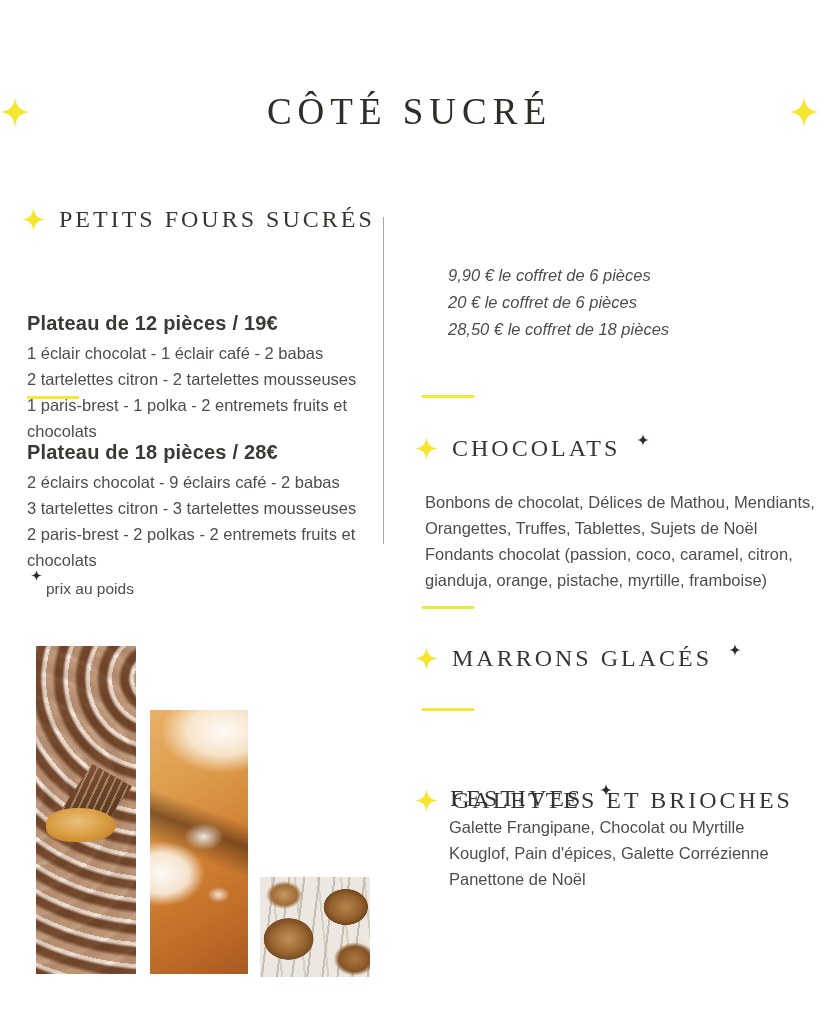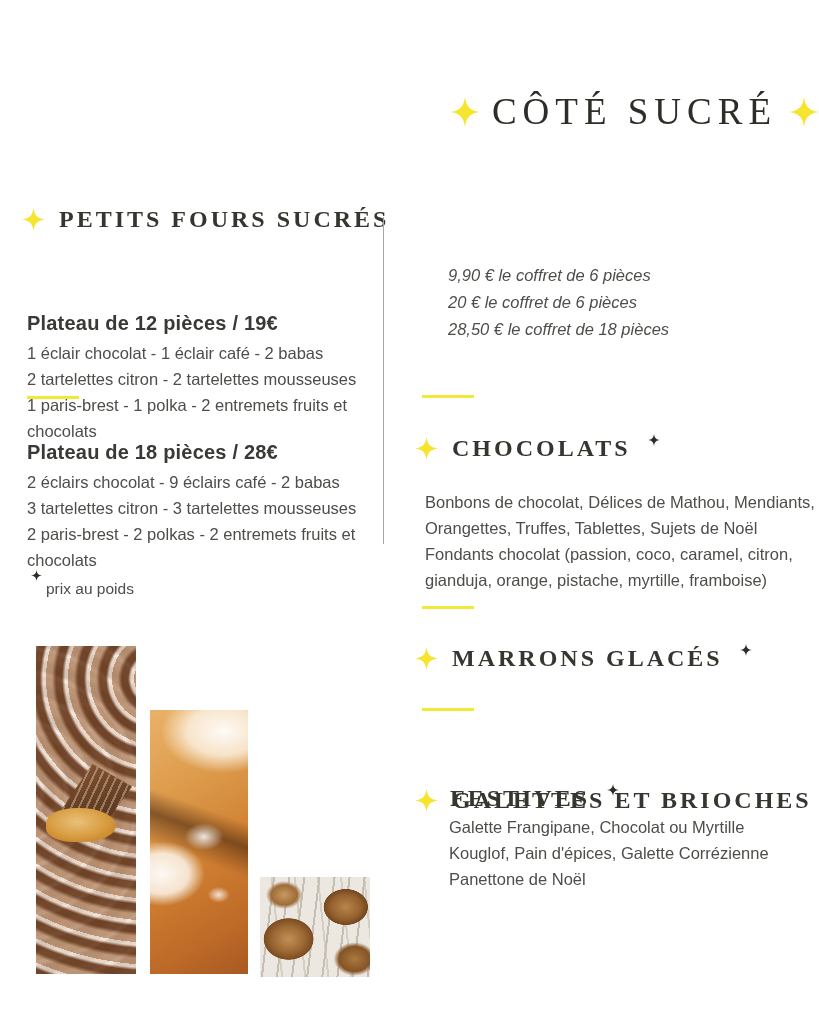--- a/index.html
+++ b/index.html
@@ -13,34 +13,34 @@
     margin:0 auto;overflow:hidden;
     font-family:"Liberation Sans",sans-serif;
   }
   
   .spark{display:inline-block;flex:0 0 auto;}
   .spark path{fill:var(--yellow);}
   .spark.dark path{fill:#2E2C27;}
   
   .title-row{
     position:absolute;top:90px;left:0;right:0;
-    display:flex;justify-content:flex-end;align-items:center;gap:12px;
+    display:flex;justify-content:space-between;align-items:center;gap:12px;
   }
   .title-text{
     font-family:"Liberation Serif",serif;
     font-size:37px;letter-spacing:6px;color:#2F2D28;font-weight:400;
     white-space:nowrap;
   }
   
   .h-row{
     position:absolute;display:flex;align-items:center;gap:14px;
   }
   .h-text{
     font-family:"Liberation Serif",serif;
-    font-size:24px;letter-spacing:3px;color:var(--heading);font-weight:700;
+    font-size:24px;letter-spacing:3px;color:var(--heading);font-weight:400;
     white-space:nowrap;
   }
   .sup-spark{position:relative;top:-9px;left:3px;}
   
   .tblock{position:absolute;color:var(--body);}
   .tblock .b-title{
     font-weight:700;font-size:20px;line-height:28px;color:#3B3935;
     white-space:nowrap;margin-bottom:3px;letter-spacing:0.2px;
   }
   .tline{font-size:16.5px;line-height:26px;white-space:nowrap;}

